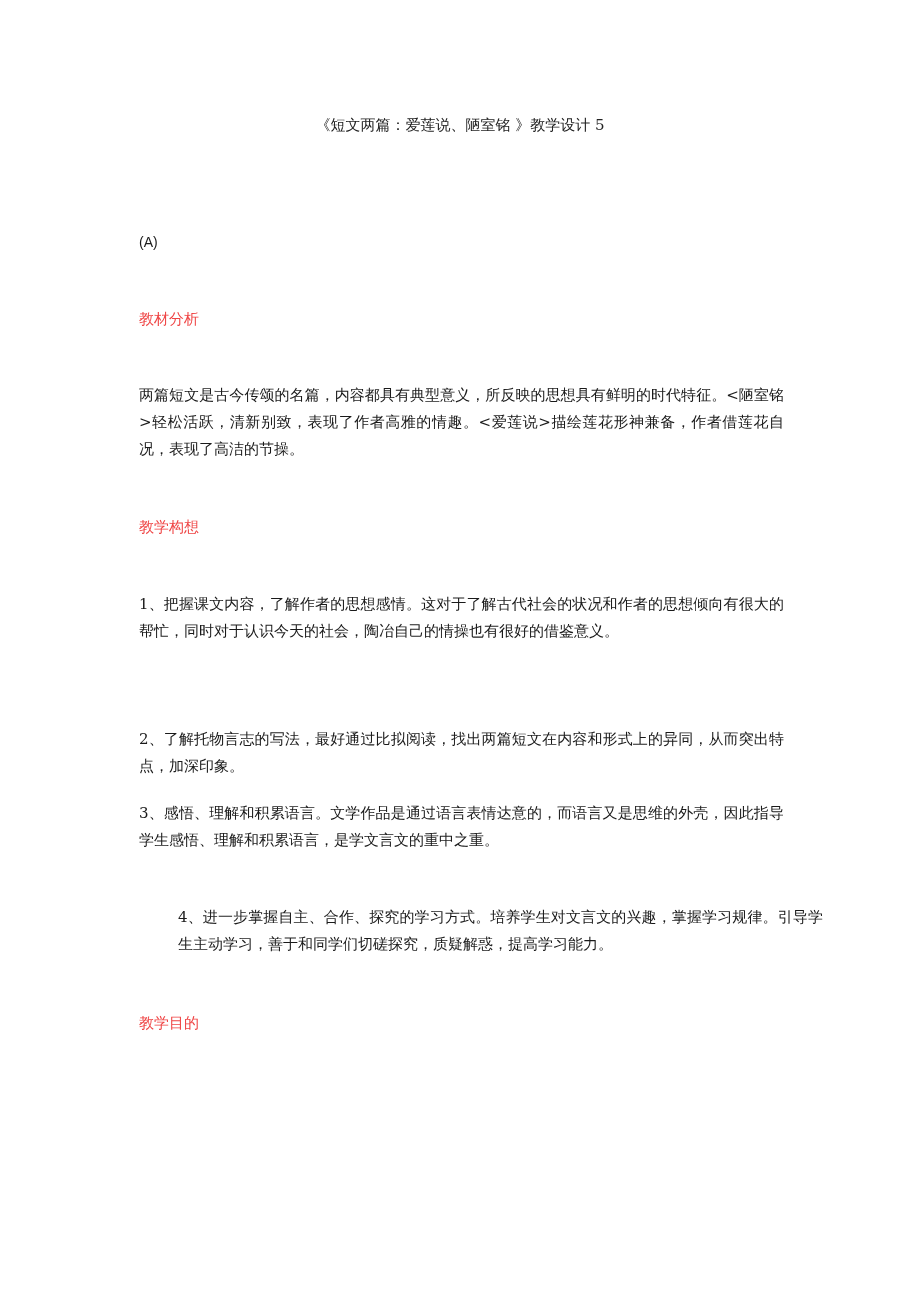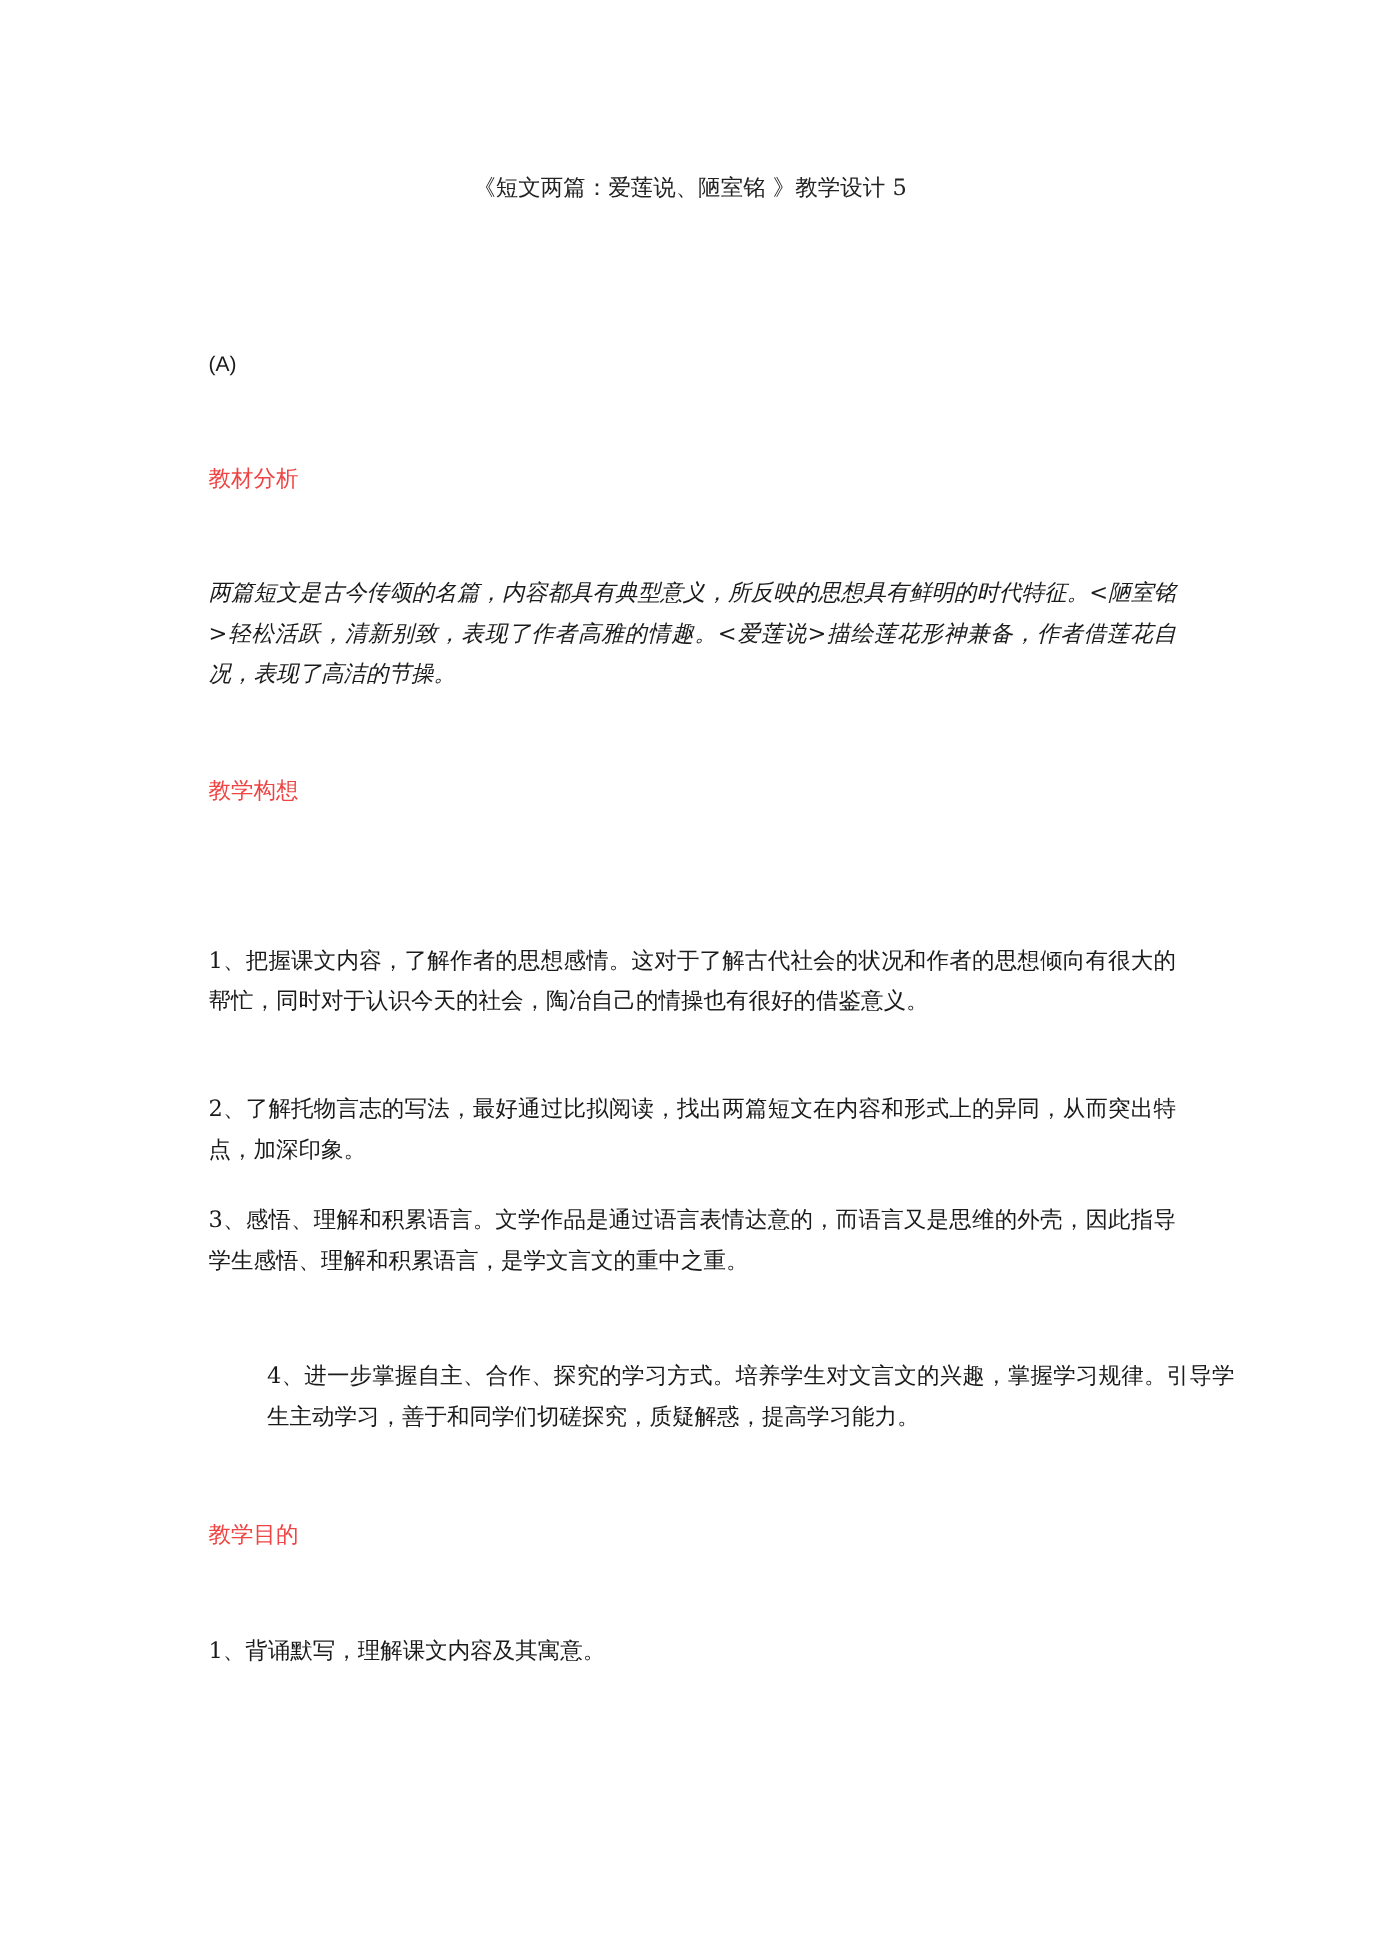--- a/index.html
+++ b/index.html
@@ -51,24 +51,23 @@
 </head>
 <body>
 
 <div class="page">
 
   <div class="title">《短文两篇：爱莲说、陋室铭 》教学设计 5</div>
 
   <div class="block label" style="top:229px;">(A)</div>
 
   <div class="block heading" style="top:306px;">教材分析</div>
-  <div class="block" style="top:382px;font-style:italic;">两篇短文是古今传颂的名篇，内容都具有典型意义，所反映的思想具有鲜明的时代特征。&lt;陋室铭&gt;轻松活跃，清新别致，表现了作者高雅的情趣。&lt;爱莲说&gt;描绘莲花形神兼备，作者借莲花自况，表现了高洁的节操。</div>
+  <div class="block" style="top:382px;">两篇短文是古今传颂的名篇，内容都具有典型意义，所反映的思想具有鲜明的时代特征。&lt;陋室铭&gt;轻松活跃，清新别致，表现了作者高雅的情趣。&lt;爱莲说&gt;描绘莲花形神兼备，作者借莲花自况，表现了高洁的节操。</div>
 
   <div class="block heading" style="top:514px;">教学构想</div>
-  <div class="block" style="top:591px;margin-top:36px;">1、把握课文内容，了解作者的思想感情。这对于了解古代社会的状况和作者的思想倾向有很大的帮忙，同时对于认识今天的社会，陶冶自己的情操也有很好的借鉴意义。</div>
+  <div class="block" style="top:591px;">1、把握课文内容，了解作者的思想感情。这对于了解古代社会的状况和作者的思想倾向有很大的帮忙，同时对于认识今天的社会，陶冶自己的情操也有很好的借鉴意义。</div>
   <div class="block" style="top:696px;margin-top:30px;">2、了解托物言志的写法，最好通过比拟阅读，找出两篇短文在内容和形式上的异同，从而突出特点，加深印象。</div>
   <div class="block" style="top:800px;">3、感悟、理解和积累语言。文学作品是通过语言表情达意的，而语言又是思维的外壳，因此指导学生感悟、理解和积累语言，是学文言文的重中之重。</div>
   <div class="block" style="top:904px;margin-left:39px;">4、进一步掌握自主、合作、探究的学习方式。培养学生对文言文的兴趣，掌握学习规律。引导学生主动学习，善于和同学们切磋探究，质疑解惑，提高学习能力。</div>
 
   <div class="block heading" style="top:1010px;">教学目的</div>
-  <div class="block" style="top:1087px;">1、背诵默写，理解课文内容及其寓意。</div>
 
 </div>
 
 </body></html>

